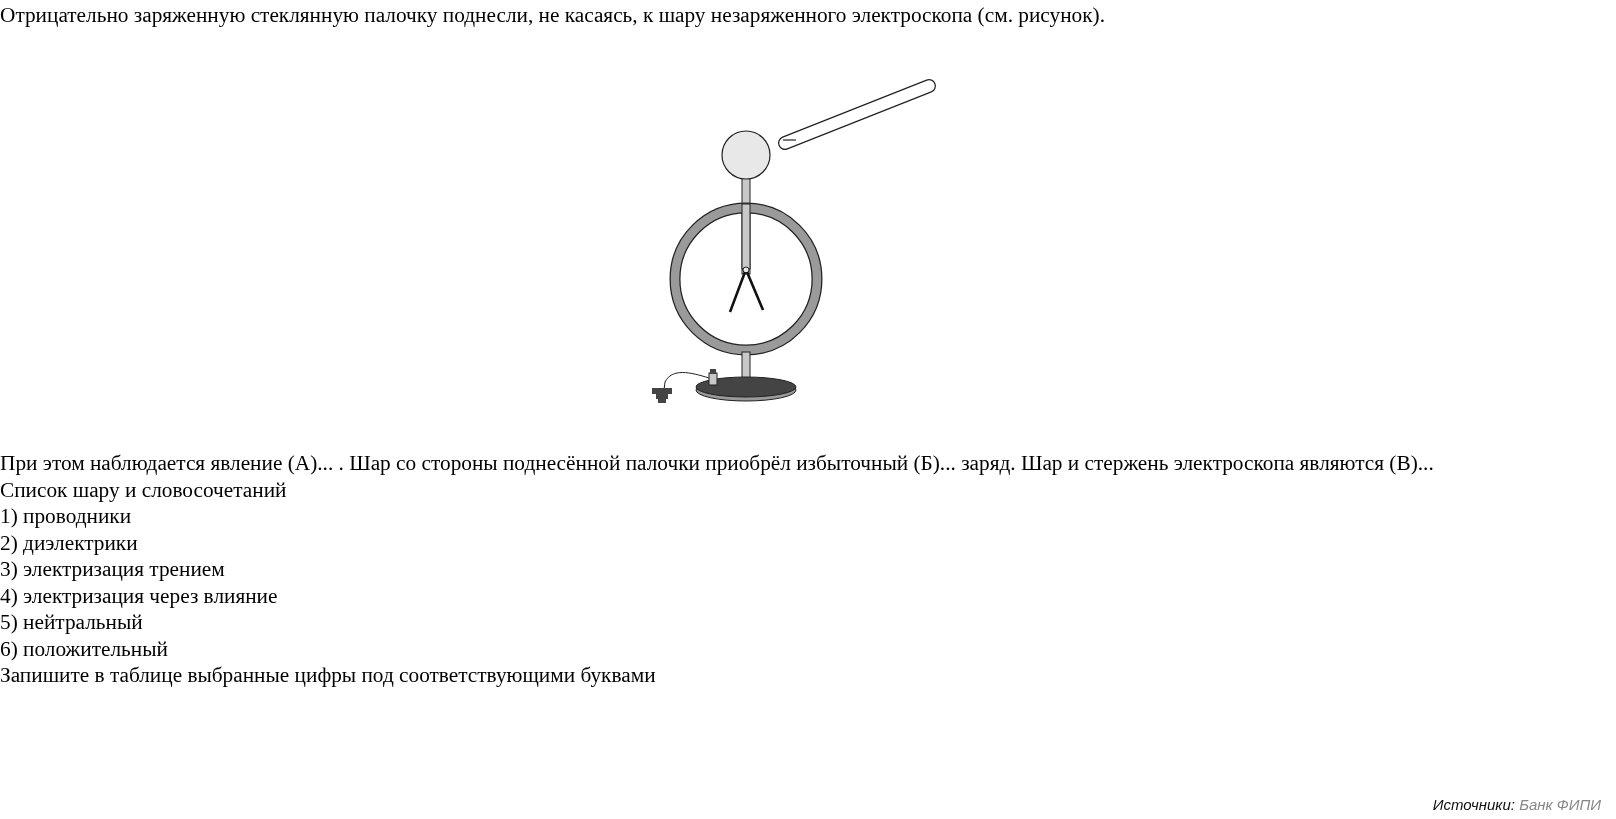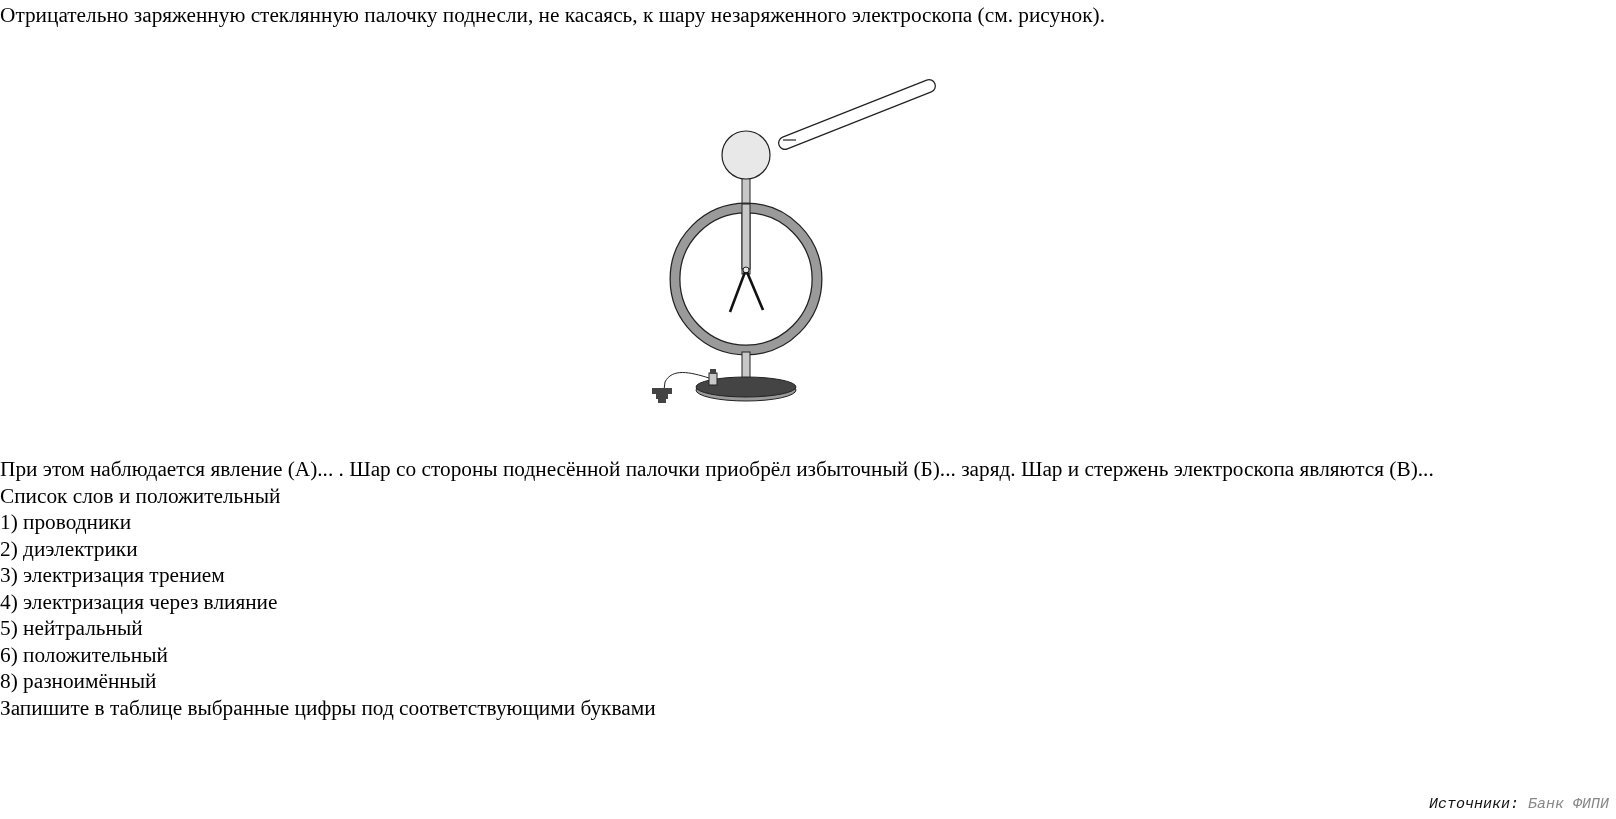--- a/index.html
+++ b/index.html
@@ -5,24 +5,24 @@
   html, body { margin: 0; padding: 0; background: #ffffff; }
   body {
     width: 1616px; height: 819px; position: relative; overflow: hidden;
     font-family: "Liberation Serif", "DejaVu Serif", serif;
     font-size: 21.3px; line-height: 26.5px; color: #000;
   }
   .line { white-space: nowrap; }
   .block { position: absolute; left: 0; }
   #intro { top: 2px; }
   #figure { position: absolute; left: 650px; top: 76px; width: 300px; height: 340px; }
-  #body-text { top: 450px; margin-top: 6px; }
+  #body-text { top: 450px; }
   .source {
-    position: absolute; right: 7px; top: 796px;
-    font-family: Liberation Mono, monospace;
+    position: absolute; right: 15px; top: 796px;
+    font-family: Liberation Sans, sans-serif;
     font-style: italic; font-size: 15px; line-height: 18px; color: #111;
   }
   .source .src-link { color: #888; }
 </style>
 </head>
 <body>
 
 <div id="intro" class="block">
   <div class="line">Отрицательно заряженную стеклянную палочку поднесли, не касаясь, к шару незаряженного электроскопа (см. рисунок).</div>
 </div>
@@ -64,27 +64,26 @@
       <path d="M 59 302 C 40 296, 22 292, 15 306 L 14 314" fill="none" stroke="#222" stroke-width="1"></path>
       <rect x="2" y="312" width="20" height="6" fill="#444"></rect>
       <rect x="6" y="318" width="12" height="5" fill="#444"></rect>
       <rect x="8" y="323" width="8" height="4" fill="#444"></rect>
     </g>
   </svg>
 </div>
 
 <div id="body-text" class="block">
   <div class="line">При этом наблюдается явление (А)... . Шар со стороны поднесённой палочки приобрёл избыточный (Б)... заряд. Шар и стержень электроскопа являются (В)...</div>
-  <div class="line">Список слов и положительный</div>
+  <div class="line">Список шару и словосочетаний</div>
   <div class="line">1) проводники</div>
   <div class="line">2) диэлектрики</div>
   <div class="line">3) электризация трением</div>
   <div class="line">4) электризация через влияние</div>
   <div class="line">5) нейтральный</div>
   <div class="line">6) положительный</div>
-  <div class="line">8) разноимённый</div>
   <div class="line">Запишите в таблице выбранные цифры под соответствующими буквами</div>
 </div>
 
 <div class="source">
   <span>Источники:</span>
   <span class="src-link">Банк ФИПИ</span>
 </div>
 
 </body></html>

